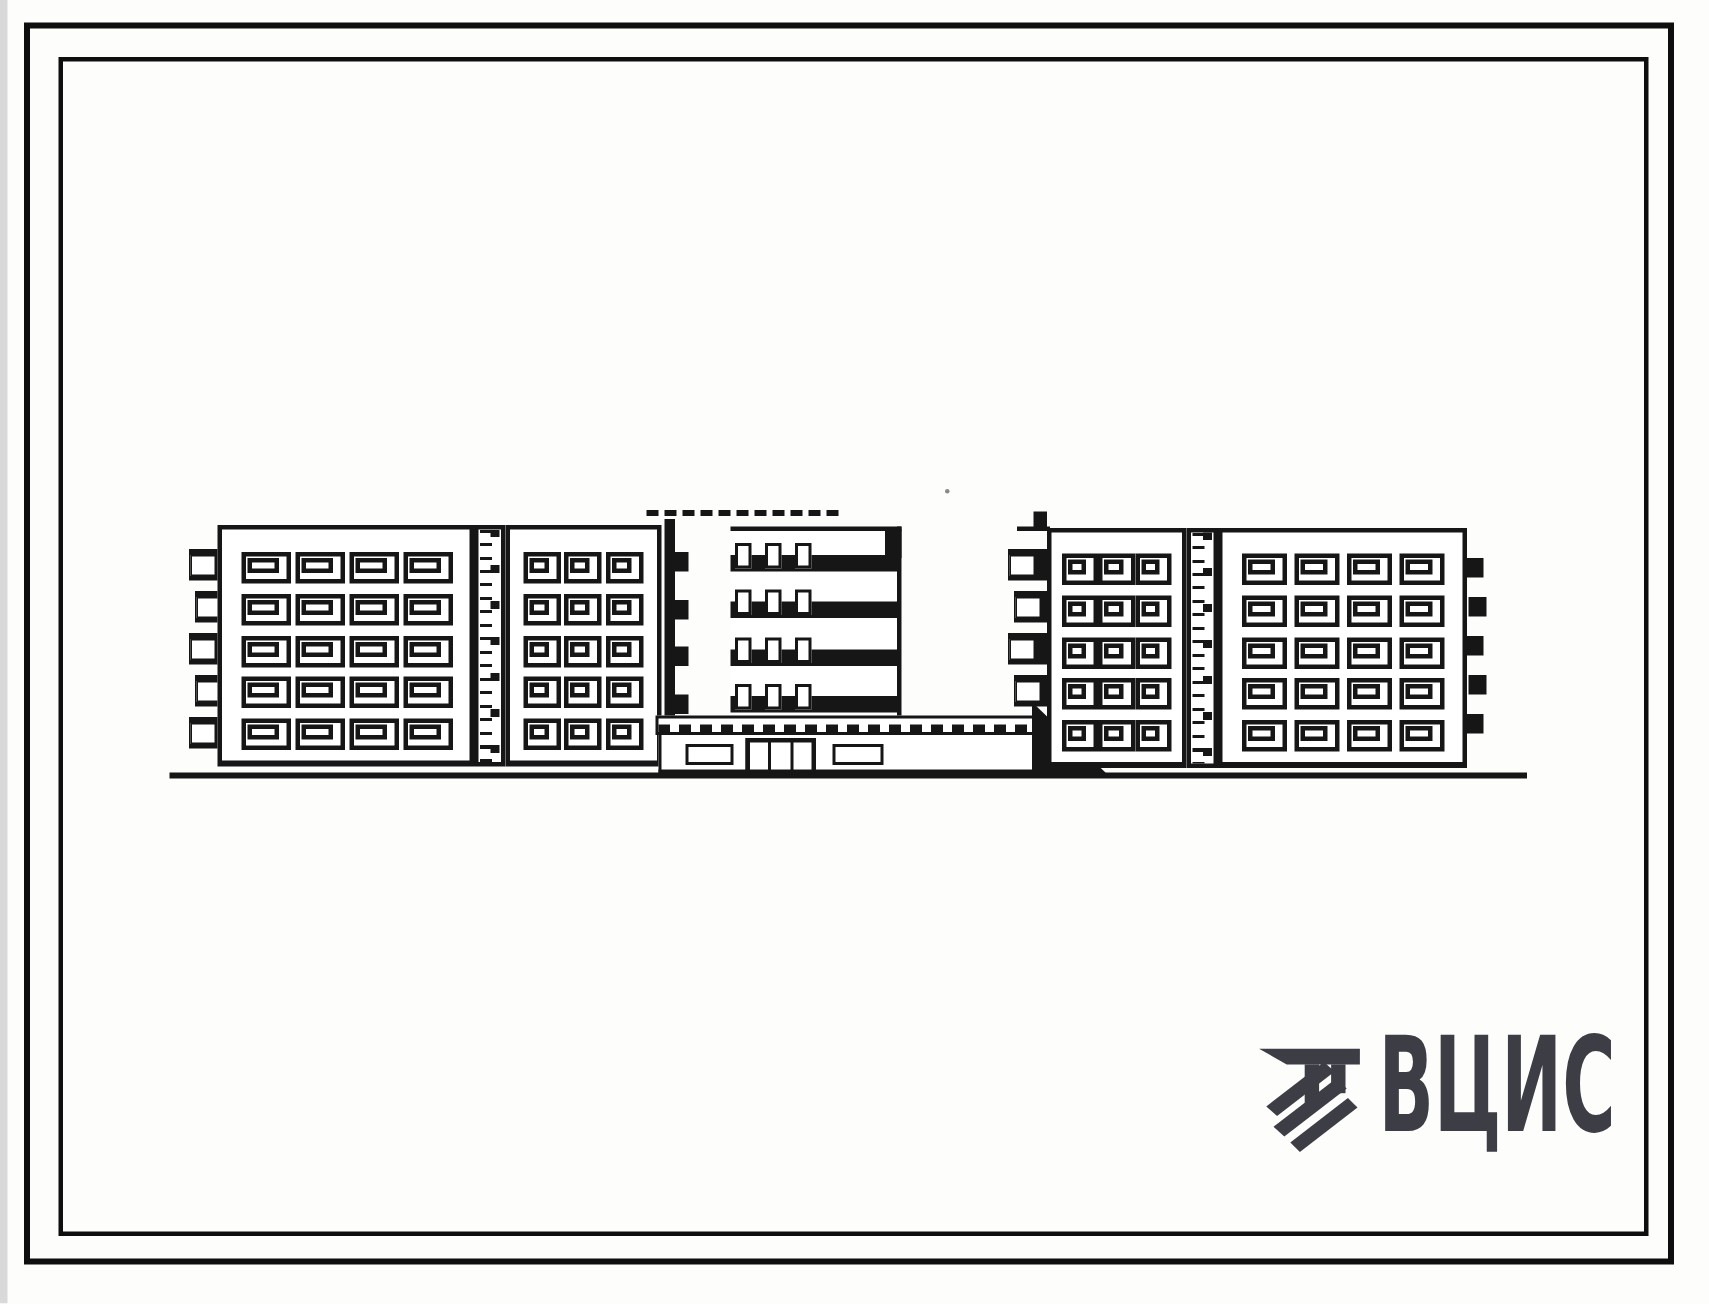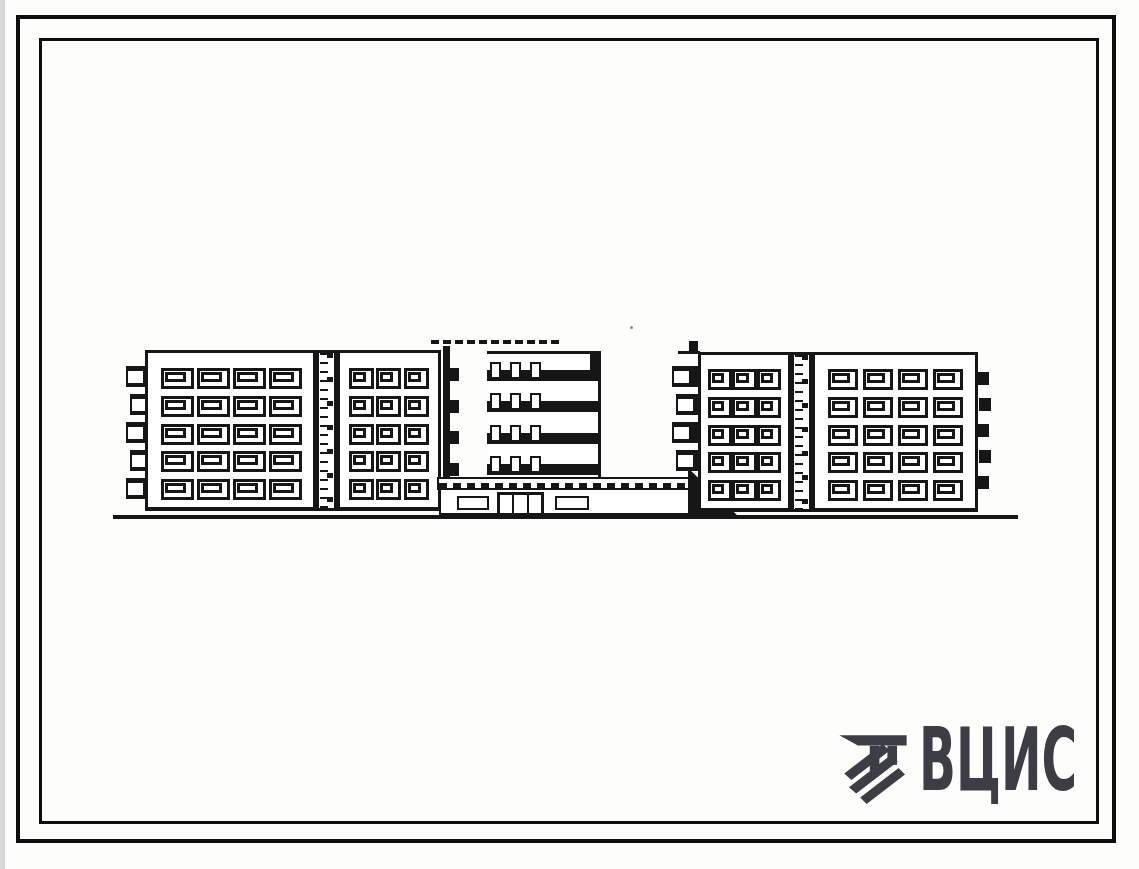--- a/index.html
+++ b/index.html
@@ -62,21 +62,21 @@
   .pw-2{left:555px;top:496px;width:34px;height:14px;}
   .pod-door{left:497px;top:492px;width:47px;height:24px;border:2px solid #161616;background:#161616;
             display:flex;gap:2px;padding:1px;}
   .door-panel{flex:1;background:#fff;}
   .shadow-tri{left:688px;top:468px;width:50px;height:48px;background:#161616;
               clip-path:polygon(0 0,100% 100%,0 100%);}
   .chimney{left:689px;top:341px;width:9px;height:13px;background:#161616;}
   .roof-step{left:678px;top:351px;width:22px;height:3px;background:#161616;}
   .speck{left:630px;top:326px;width:3px;height:3px;background:#8a8a8a;border-radius:50%;}
   
-  .logo{left:833px;top:724px;width:250px;height:80px;display:flex;align-items:flex-start;gap:6px;}
+  .logo{left:833px;top:688px;width:250px;height:80px;display:flex;align-items:flex-start;gap:6px;}
   .logo svg{display:block;}
 </style>
 </head>
 <body>
 
 <div class="abs scan-edge"></div>
 <div class="abs frame-outer"></div>
 <div class="abs frame-inner"></div>
 
 <div>

